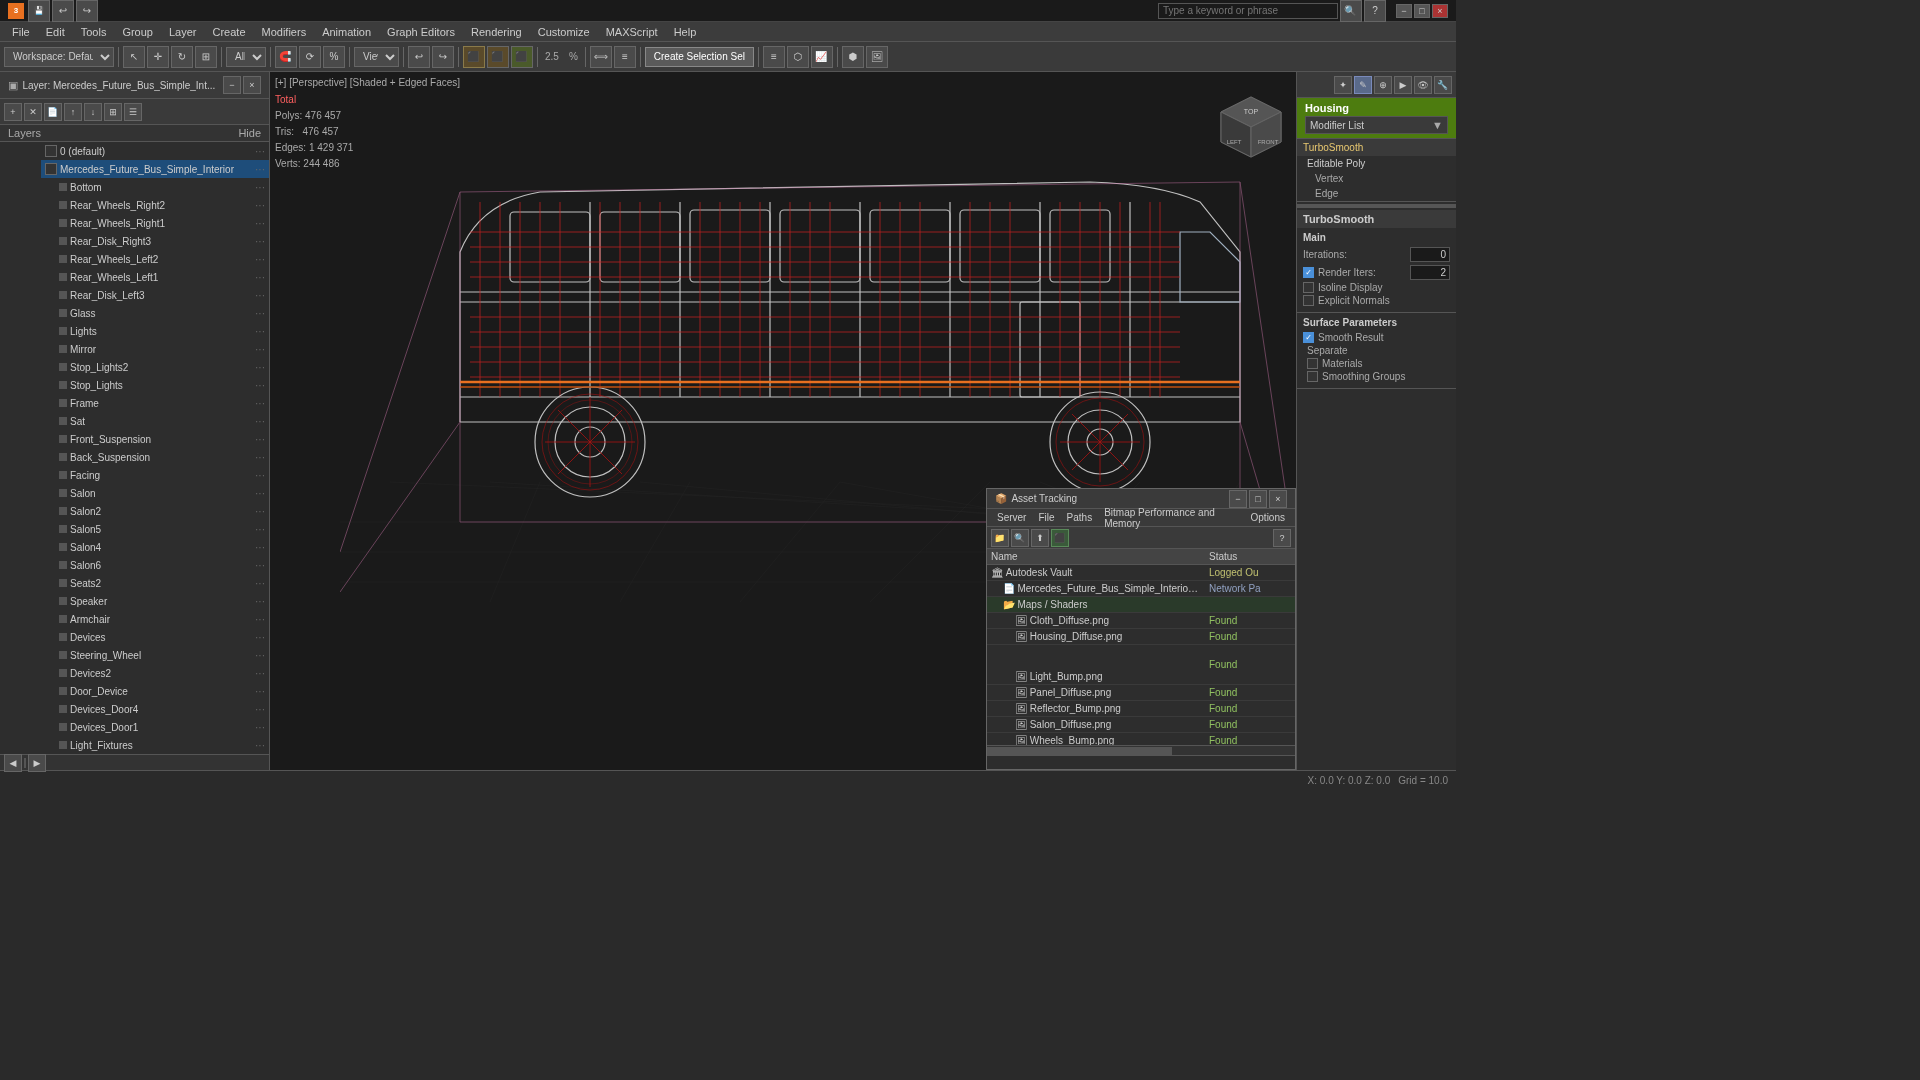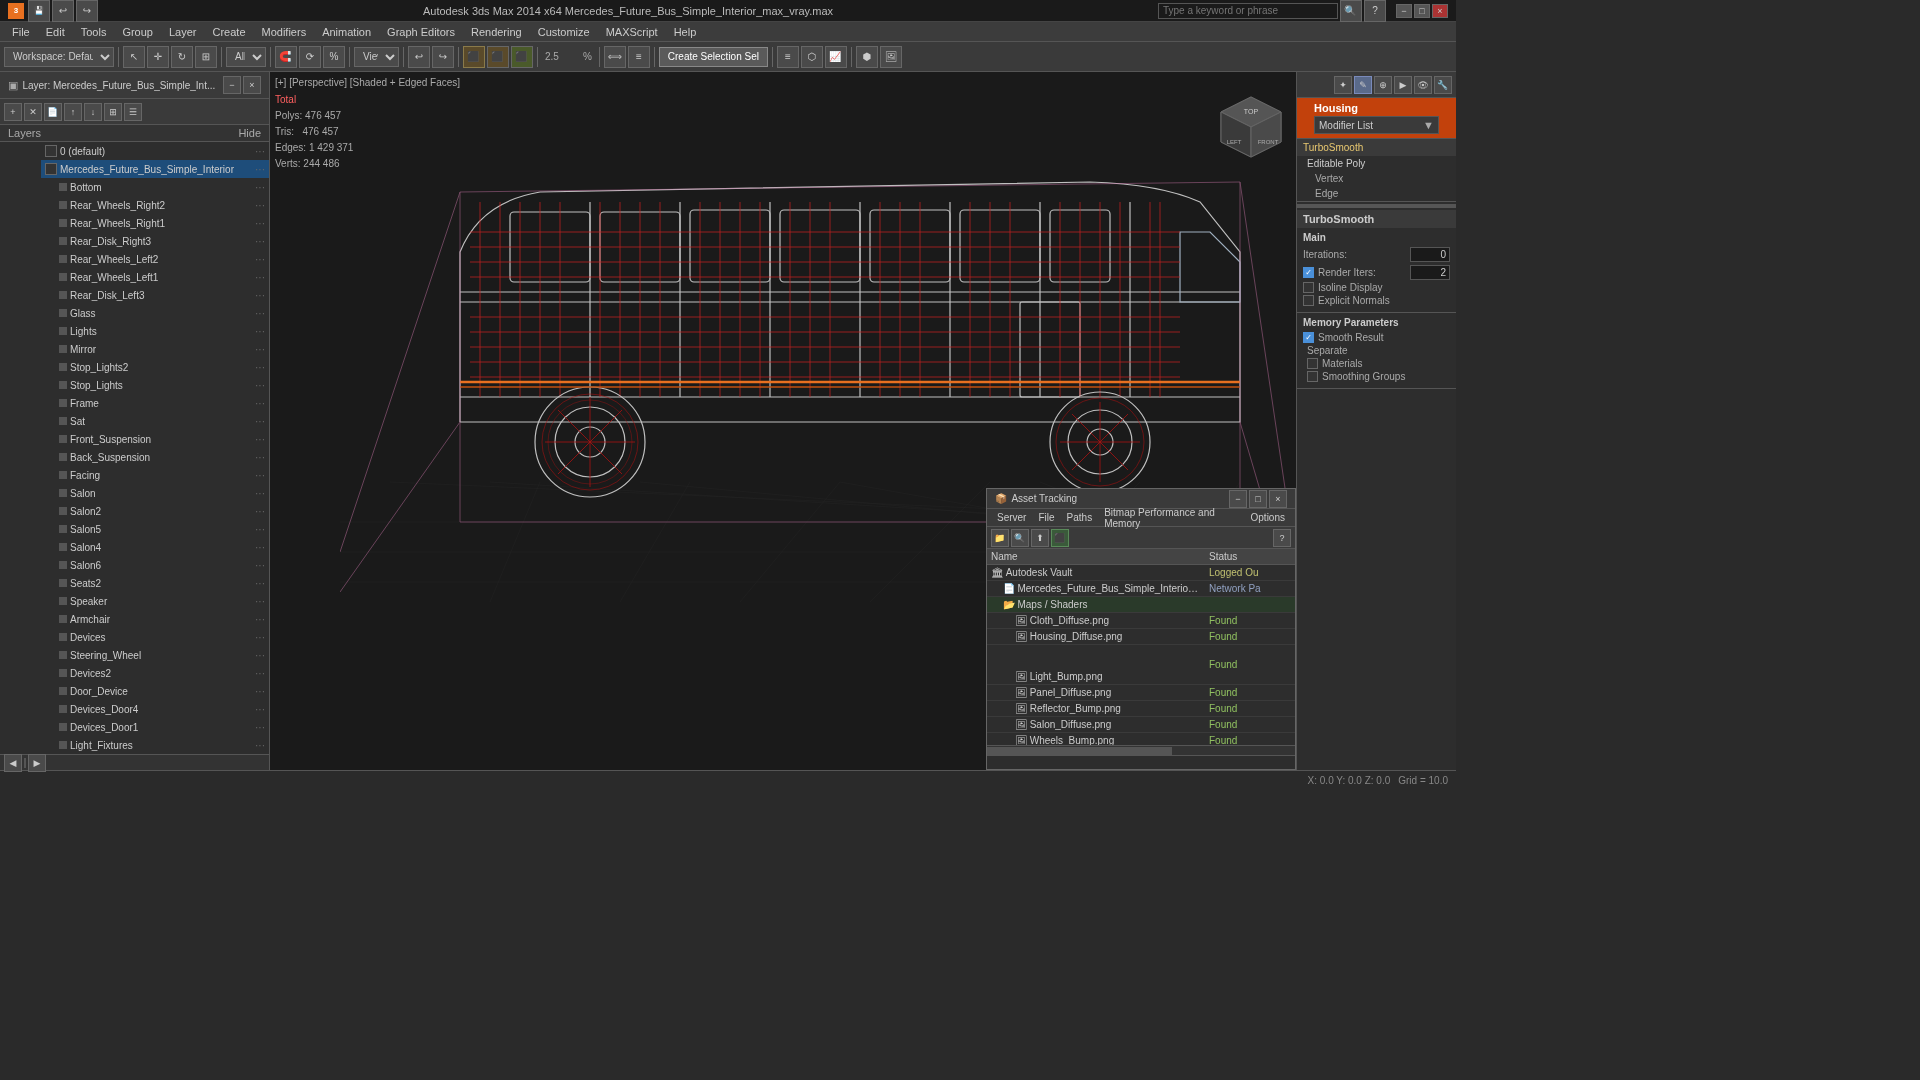--- a/index.html
+++ b/index.html
@@ -38,21 +38,21 @@
 
     
     #viewport { flex: 1; background: #1a1a1a; position: relative; overflow: hidden; }
 
     
     #bus-area { width: 100%; height: 100%; display: flex; align-items: center; justify-content: center; position: relative; }
 
     
     #right-panel { width: 160px; background: #2d2d2d; border-left: 1px solid #555; display: flex; flex-direction: column; overflow-y: auto; }
     #right-icons { background: #3a3a3a; height: 26px; display: flex; align-items: center; justify-content: flex-end; padding: 0 4px; gap: 2px; border-bottom: 1px solid #555; }
-    #modifier-header { padding: 4px 17px; background: #c2410c; border-bottom: 1px solid #555; }
+    #modifier-header { padding: 4px 8px; background: #4d7c0f; border-bottom: 1px solid #555; }
     .modifier-section { border-bottom: 1px solid #555; }
     .modifier-section-title { background: #3a3a3a; padding: 3px 6px; color: #e8c870; font-size: 11px; display: flex; align-items: center; cursor: pointer; }
     .modifier-item { padding: 2px 10px; color: #ccc; font-size: 10px; cursor: pointer; }
     .modifier-sub { padding: 2px 18px; color: #aaa; font-size: 10px; cursor: pointer; }
     .right-section { padding: 4px 6px; border-bottom: 1px solid #555; }
     .right-section-title { color: #ccc; font-size: 10px; margin-bottom: 4px; font-weight: bold; }
     .right-row { display: flex; align-items: center; justify-content: space-between; margin-bottom: 3px; }
     .right-label { color: #aaa; font-size: 10px; }
     .right-value { background: #1a1a1a; border: 1px solid #555; color: #ccc; font-size: 10px; width: 40px; padding: 1px 3px; text-align: right; }
     .right-checkbox { display: flex; align-items: center; gap: 4px; margin-bottom: 2px; }
@@ -102,21 +102,20 @@
 
 <div id="title-bar">
   <div style="display:flex;align-items:center;gap:4px;">
     <div style="width:16px;height:16px;background:#e87020;display:flex;align-items:center;justify-content:center;font-size:8px;color:#fff;font-weight:bold;">3</div>
     <span style="display:flex;gap:2px;">
       <span class="toolbar-btn" style="font-size:8px;">💾</span>
       <span class="toolbar-btn">↩</span>
       <span class="toolbar-btn">↪</span>
     </span>
   </div>
-  <div style="color:#bbb;font-size:11px;flex:1;text-align:center;">Autodesk 3ds Max 2014 x64    Mercedes_Future_Bus_Simple_Interior_max_vray.max</div>
   <div style="display:flex;align-items:center;gap:2px;">
     <input type="text" style="background: rgb(26, 26, 26); border: 1px solid rgb(85, 85, 85); color: rgb(204, 204, 204); height: 16px; width: 180px; padding: 0px 4px; font-size: 10px;" placeholder="Type a keyword or phrase">
     <span class="toolbar-btn">🔍</span>
     <span class="toolbar-btn">?</span>
     <div style="display:flex;gap:2px;margin-left:8px;">
       <div class="win-btn">−</div>
       <div class="win-btn">□</div>
       <div class="win-btn" style="background:#aa3333;">×</div>
     </div>
   </div>
@@ -160,21 +159,21 @@
     <option>View</option>
   </select>
   <div class="toolbar-separator"></div>
   <div class="toolbar-btn">↩</div>
   <div class="toolbar-btn">↪</div>
   <div class="toolbar-separator"></div>
   <div class="toolbar-btn" style="background:#5a4a2a;border-color:#8a7a4a;">⬛</div>
   <div class="toolbar-btn" style="background:#5a4a2a;">⬛</div>
   <div class="toolbar-btn" style="background:#4a5a2a;">⬛</div>
   <div class="toolbar-separator"></div>
-  <div style="display:flex;align-items:flex-end;gap:18px;">
+  <div style="display:flex;align-items:flex-end;gap:4px;">
     <span class="toolbar-label">2.5</span>
     <span class="toolbar-label">%</span>
   </div>
   <div class="toolbar-separator"></div>
   <div class="toolbar-btn">⟺</div>
   <div class="toolbar-btn">≡</div>
   <div class="toolbar-separator"></div>
   <button class="create-sel-btn">Create Selection Sel</button>
   <div class="toolbar-separator"></div>
   <div class="toolbar-btn">≡</div>
@@ -644,21 +643,21 @@
         <div class="checkbox-box"></div>
         <span class="right-label">Isoline Display</span>
       </div>
       <div class="right-checkbox">
         <div class="checkbox-box"></div>
         <span class="right-label">Explicit Normals</span>
       </div>
     </div>
 
     <div class="right-section">
-      <div class="right-section-title">Memory Parameters</div>
+      <div class="right-section-title">Surface Parameters</div>
       <div class="right-checkbox">
         <div class="checkbox-box checked">✓</div>
         <span class="right-label">Smooth Result</span>
       </div>
       <div style="padding-left:4px;margin-top:2px;">
         <div class="right-label" style="margin-bottom:2px;">Separate</div>
         <div class="right-checkbox">
           <div class="checkbox-box"></div>
           <span class="right-label">Materials</span>
         </div>

